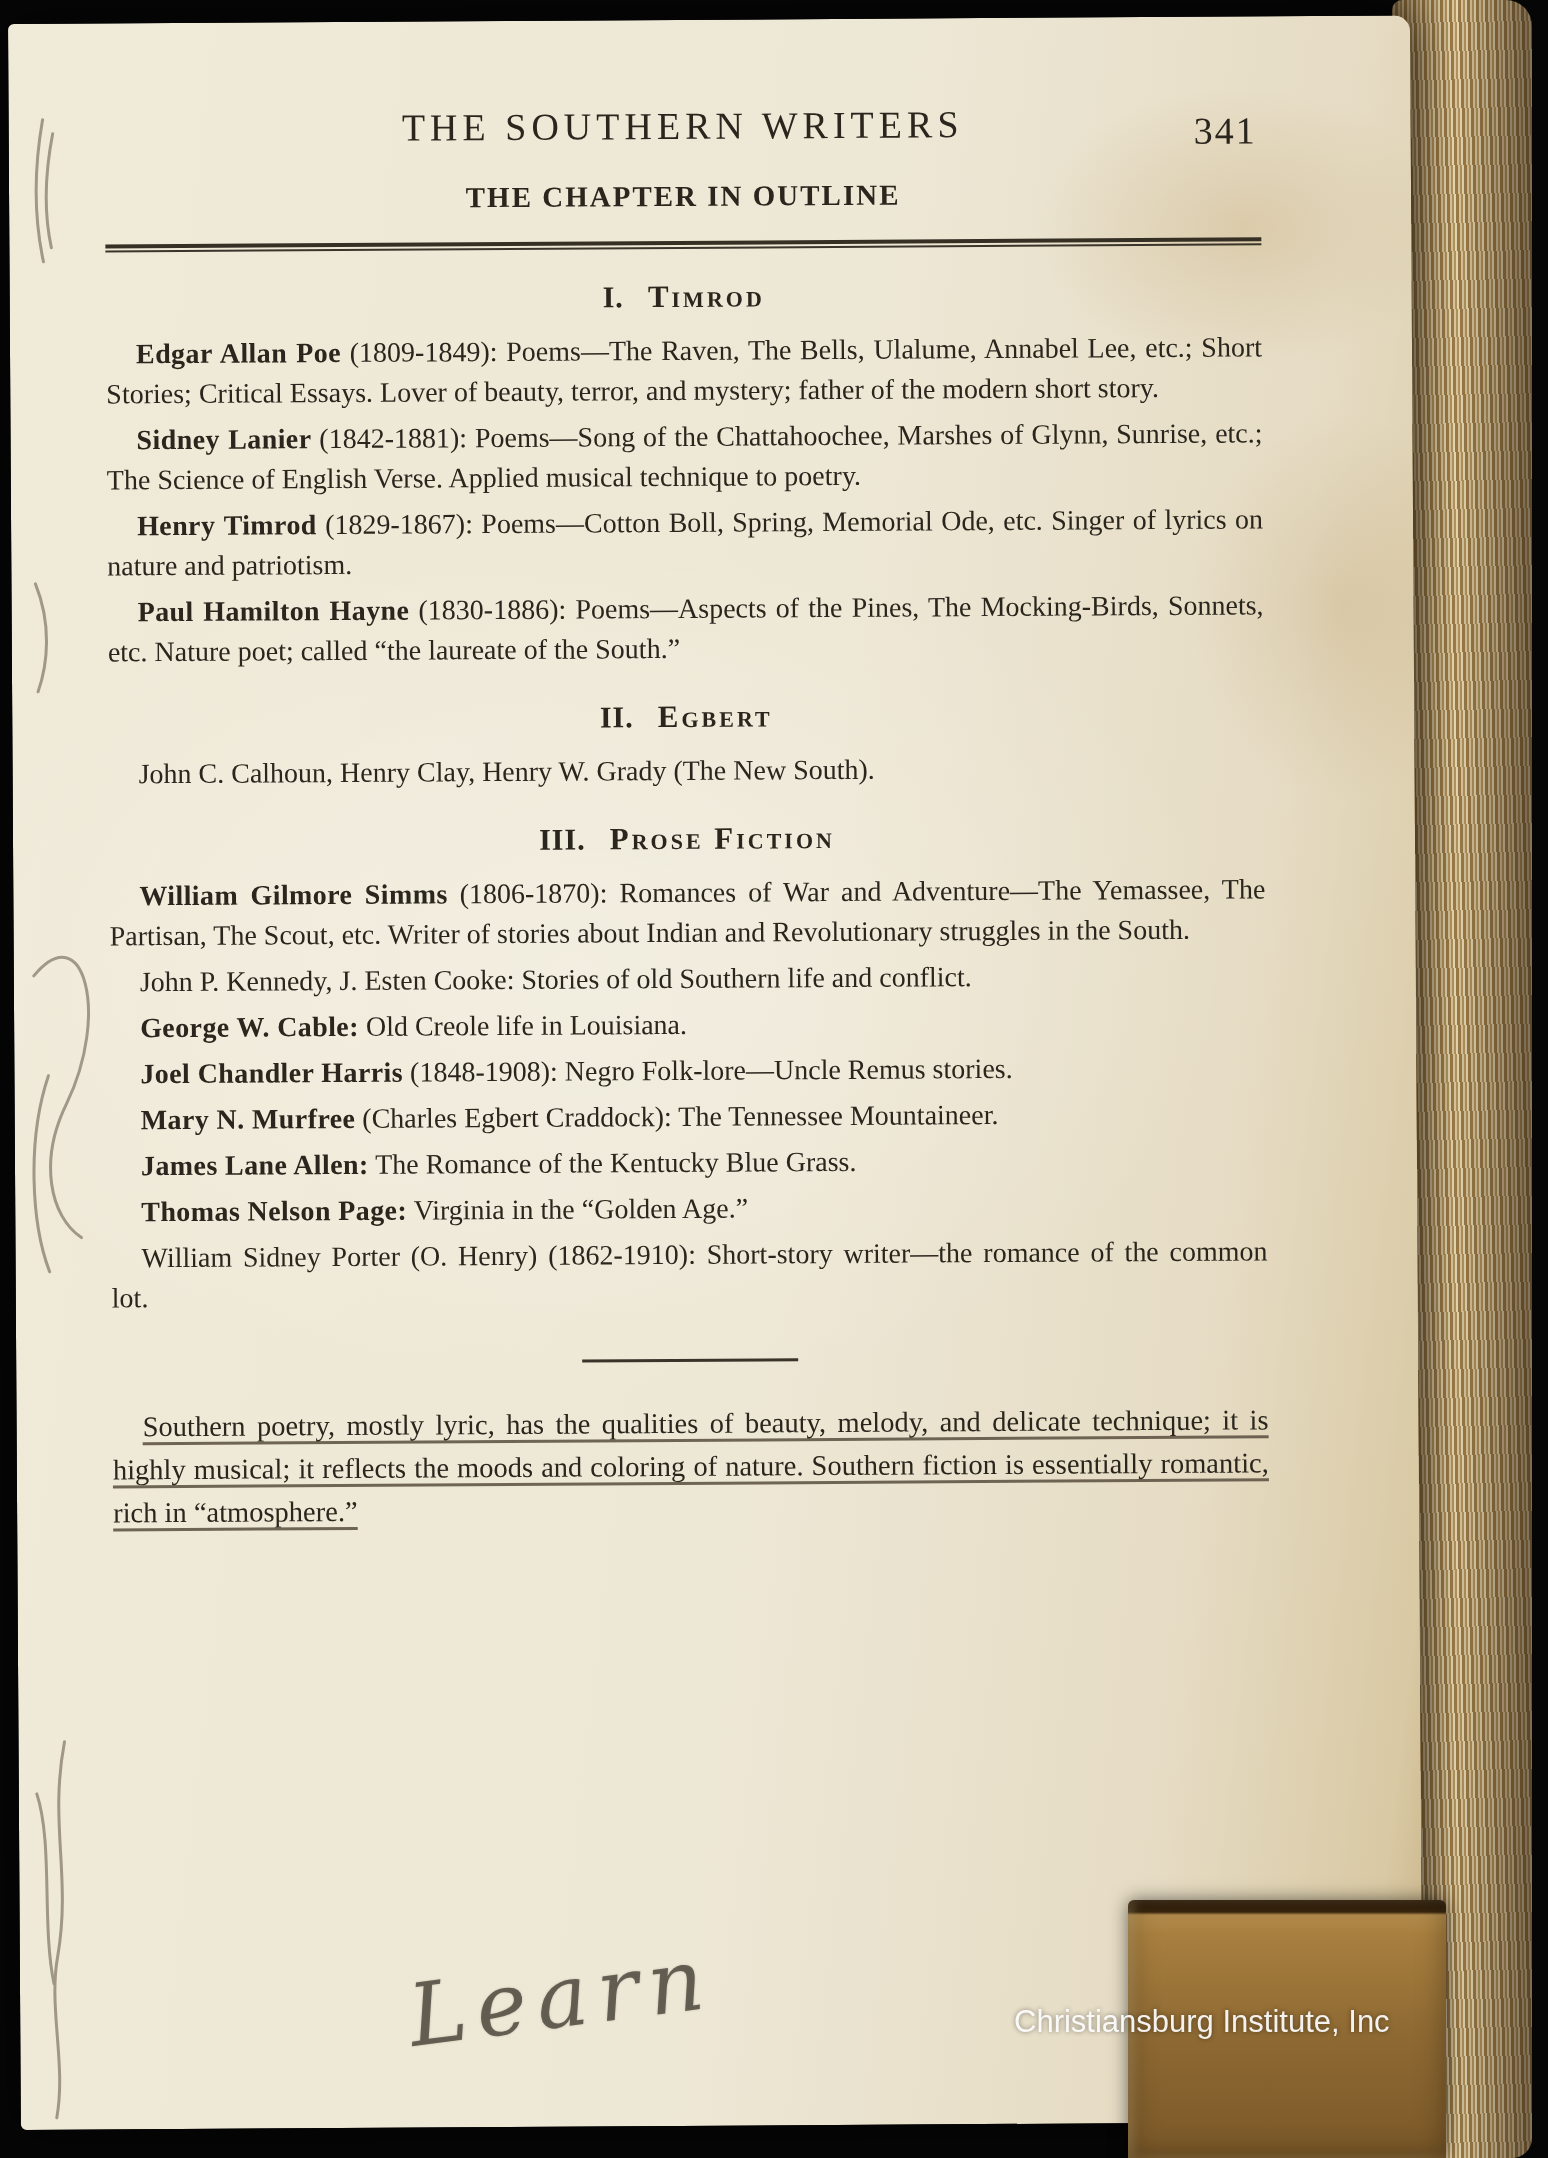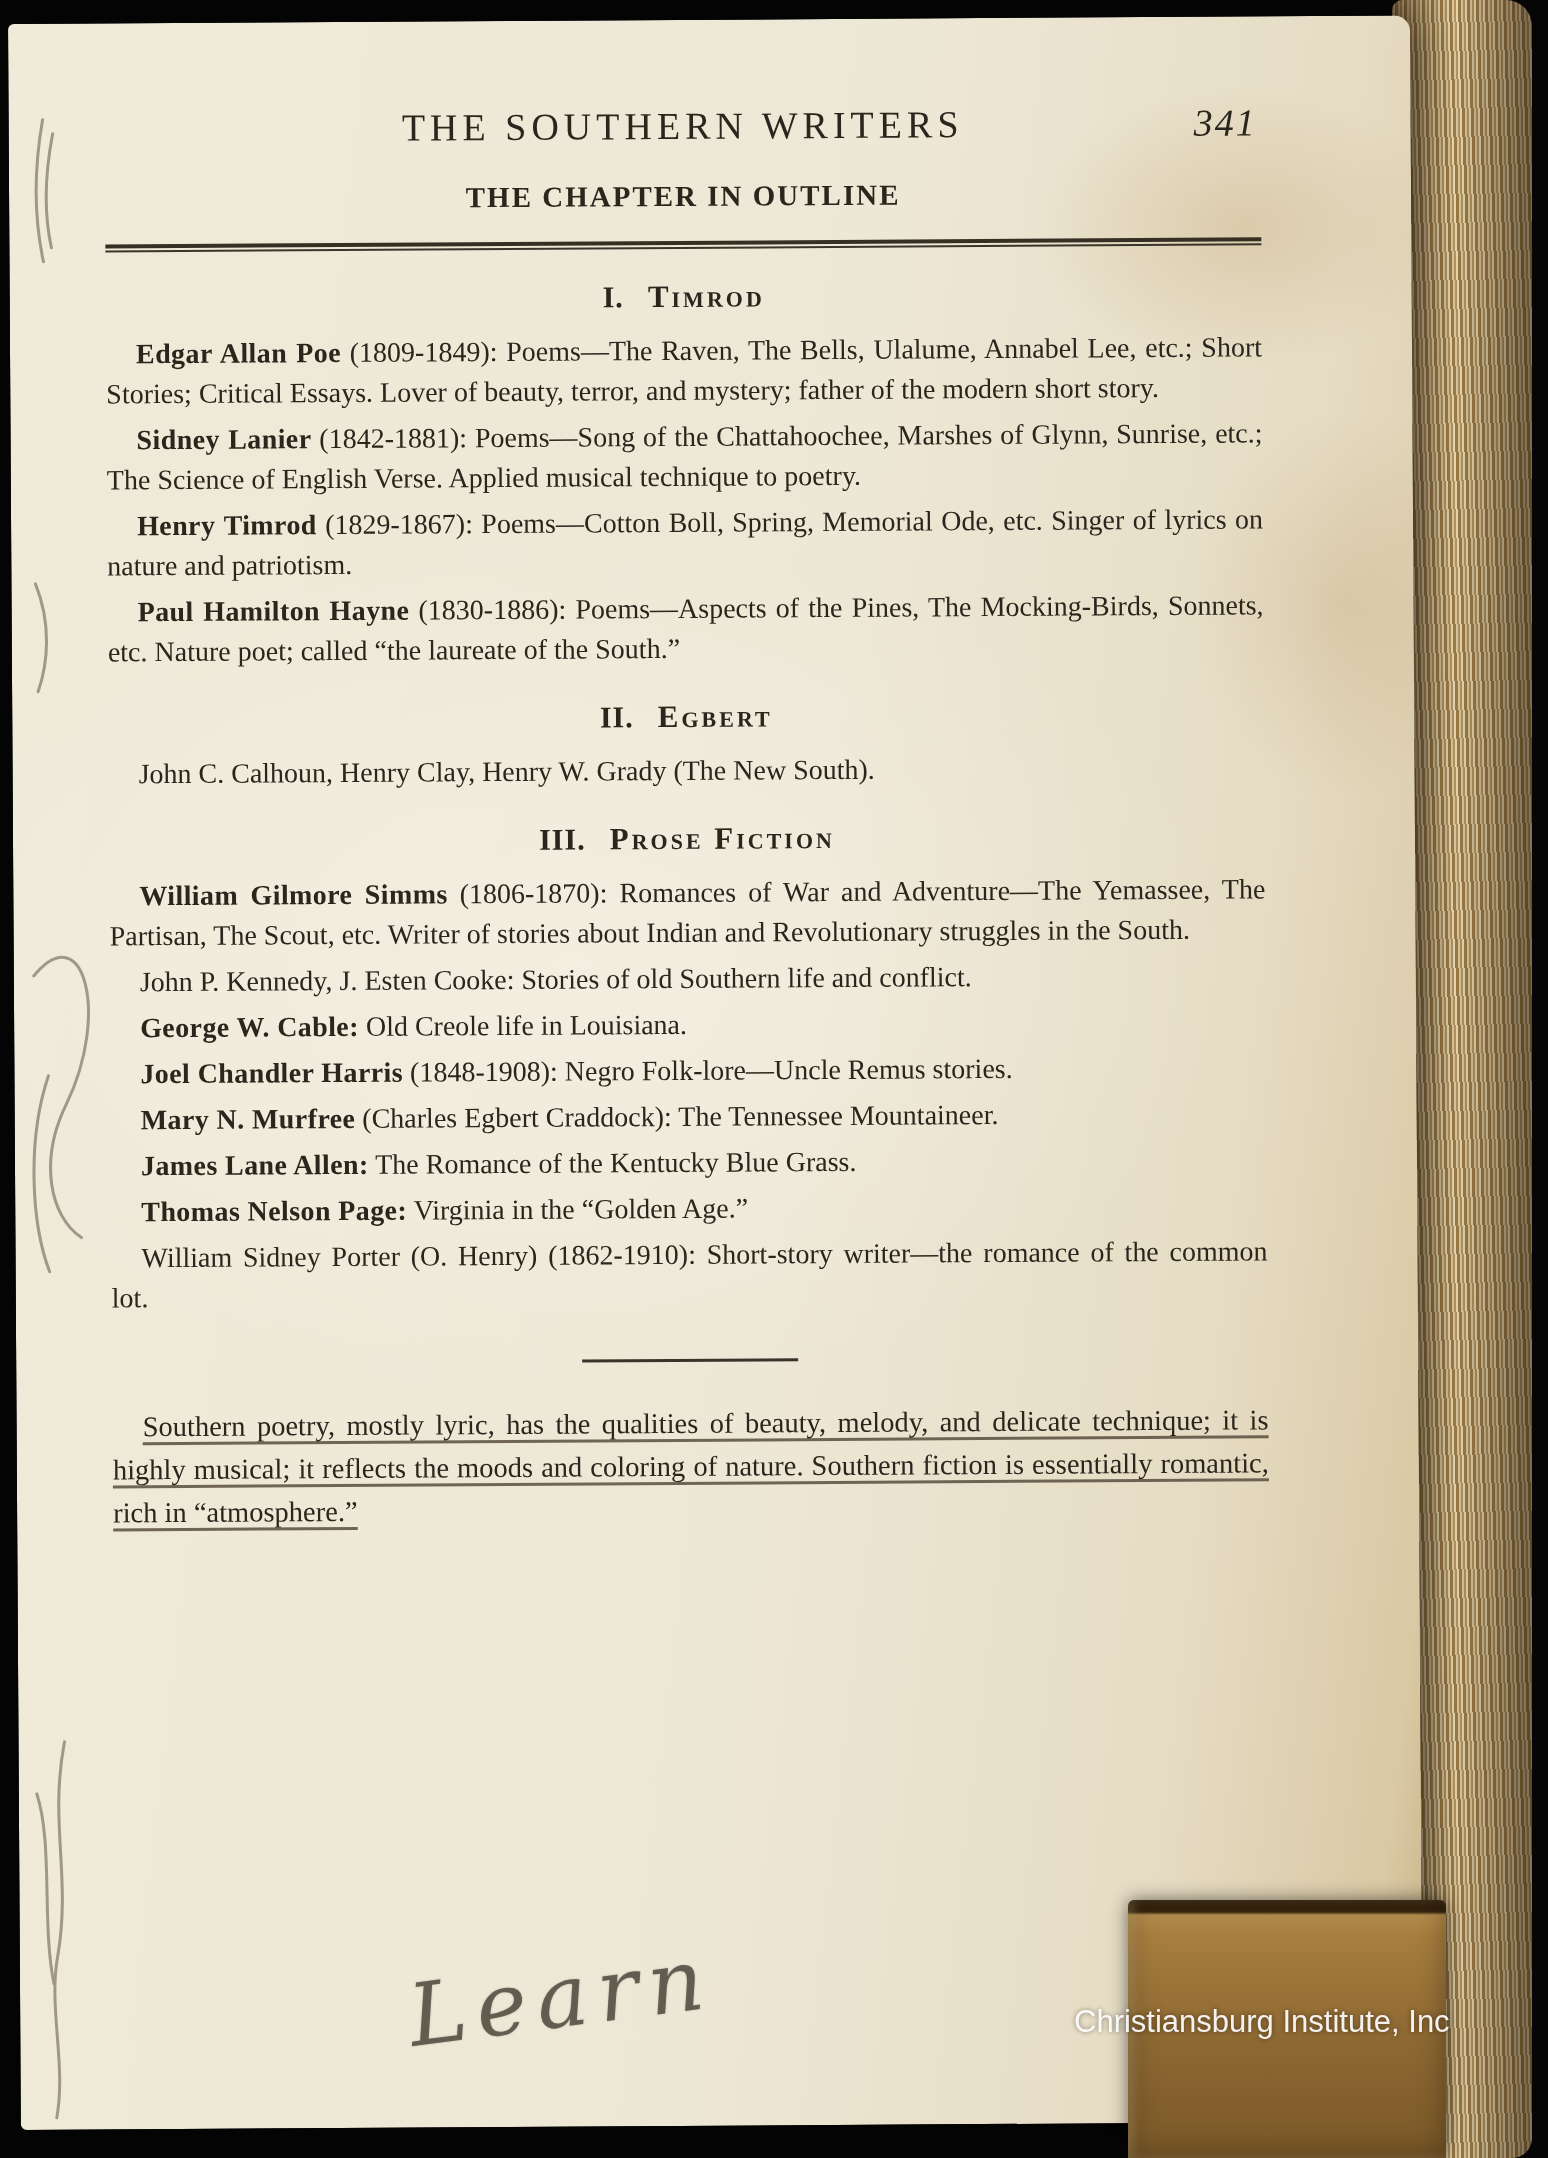--- a/index.html
+++ b/index.html
@@ -32,21 +32,21 @@
     box-shadow:0 0 46px rgba(0,0,0,.65);
     border-radius:6px 16px 12px 6px;
   }
 
   .content {
     position:absolute; left:96px; top:84px; width:1156px;
     color:#2b261d;
   }
 
   .hdr { position:relative; text-align:center; font-size:38px; letter-spacing:5px; }
-  .hdr .pgnum { position:absolute; right:4px; top:0; letter-spacing:2px;font-style:italic; }
+  .hdr .pgnum { position:absolute; right:4px; top:8px; letter-spacing:2px; }
 
   .subtitle {
     text-align:center; font-weight:bold; font-size:29px;
     letter-spacing:2px; margin-top:32px;
   }
 
   .double-rule {
     margin-top:28px; height:8px;
     border-top:4px solid #352f24;
     border-bottom:2px solid #3a342a;
@@ -78,21 +78,21 @@
     position:absolute; left:388px; top:1926px;
     font-size:86px; font-style:italic;
     font-family:"DejaVu Serif", serif;
     color:rgba(72,66,56,.78);
     transform:rotate(-7deg);
     letter-spacing:10px;
     text-shadow:0 0 2px rgba(72,66,56,.3);
   }
 
   .watermark {
-    position:absolute; left:1074px; top:2004px;
+    position:absolute; left:1014px; top:2004px;
     font-family:"Liberation Sans", sans-serif;
     font-size:31px; color:rgba(255,255,255,.92);
     text-shadow:0 0 5px rgba(0,0,0,.45);
     white-space:nowrap;
     text-align:center;
   }
 
   
   .clasp {
     position:absolute; left:1128px; top:1900px; width:318px; height:258px;

